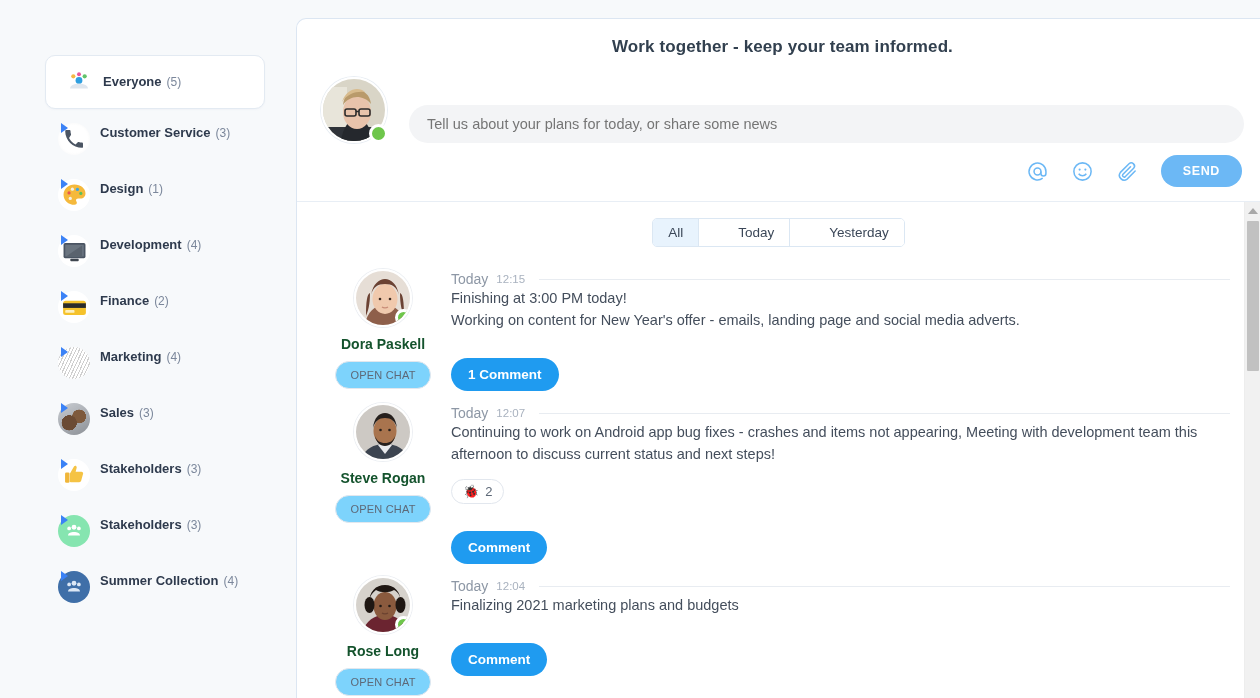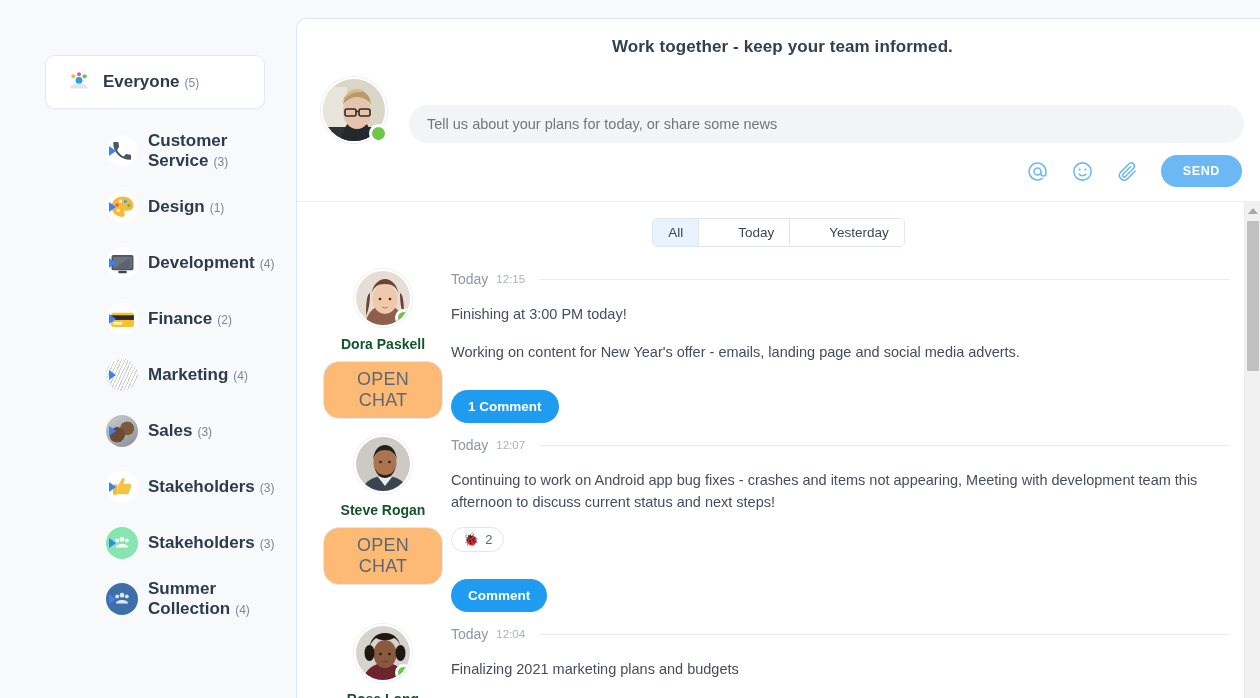--- a/index.html
+++ b/index.html
@@ -16,46 +16,45 @@
   .group-everyone {
     margin: 0 31px 14px 45px;
     height: 54px;
     background: #ffffff;
     border: 1px solid #e3eaf2;
     border-radius: 10px;
     display: flex; align-items: center; padding-left: 17px;
     box-shadow: 0 1px 2px rgba(120,140,170,.06);
   }
   .group-row {
-    display: flex; align-items: center;
+    display: flex; 
     padding: 0 10px 0 58px;
     min-height: 56px;
     position: relative;
-    margin-left: 48px;
   }
   .caret {
     position: absolute; left: 60px;
     width: 0; height: 0;
     border-left: 7px solid #3b82f6;
     border-top: 5px solid transparent;
     border-bottom: 5px solid transparent;
   }
   .group-row .caret { left: 61px; }
   .g-icon {
     width: 32px; height: 32px; border-radius: 50%;
     flex: 0 0 32px;
     margin-right: 10px;
     display: flex; align-items: center; justify-content: center;
     font-size: 22px; line-height: 1;
     overflow: hidden;
     background: #fff;
   }
   .group-everyone .g-icon { margin-right: 8px; }
   .g-label {
-    font-size: 17px; font-weight: bold; color: #2e3a4d;
+    font-size: 13px; font-weight: bold; color: #2e3a4d;
     line-height: 20px;
   }
   .g-count { font-size: 12px; color: #7b879b; font-weight: normal; margin-left: 5px; }
   .g-text { max-width: 150px; }
 
   
   .ic-phone { background: radial-gradient(circle at 50% 50%, #fff 60%, #f2f2f2 100%); }
   .ic-phone svg { width: 22px; height: 22px; }
   .ic-design { background: #fff; }
   .ic-dev { background: #fff; }
@@ -147,29 +146,29 @@
     overflow: hidden;
   }
   .post-avatar .dot { width: 17px; height: 17px; border-width: 3px; right: -2px; bottom: -1px; }
   .post-name {
     display: block; margin-top: 9px; font-size: 14px;
     color: #14532d; text-decoration: none; cursor: pointer; font-weight: bold;
   }
   .open-chat {
     margin-top: 9px; display: inline-block;
     border: 1px solid #e2e7ee; border-radius: 16px;
-    padding: 7px 14px; font-size: 18px; color: #5d6877;
-    background: #fdba74; cursor: pointer; letter-spacing: .2px;
+    padding: 7px 14px; font-size: 11px; color: #5d6877;
+    background: #7dd3fc; cursor: pointer; letter-spacing: .2px;
   }
   .post-body { flex: 1 1 auto; padding-left: 8px; padding-top: 6px; }
   .post-meta { display: flex; align-items: center; gap: 8px; }
   .meta-day { font-size: 14px; color: #8d97a5; }
   .meta-time { font-size: 11.5px; color: #a9b2bf; }
   .meta-rule { flex: 1 1 auto; height: 1px; background: #e8ecf1; margin-left: 6px; }
-  .post-text { font-size: 14.5px; color: #444e5c; line-height: 22px; margin-top: 16px; }
+  .post-text { font-size: 14.5px; color: #444e5c; line-height: 22px; }
   .reaction {
     display: inline-flex; align-items: center; gap: 6px;
     border: 1px solid #e2e7ee; border-radius: 14px;
     padding: 4px 11px; margin-top: 14px; background: #fff;
     font-size: 13px; color: #5d6877; cursor: pointer;
   }
   .comment-btn {
     margin-top: 27px; display: inline-block;
     background: #1f9bf0; color: #fff; border: none;
     border-radius: 17px; padding: 9px 17px;

